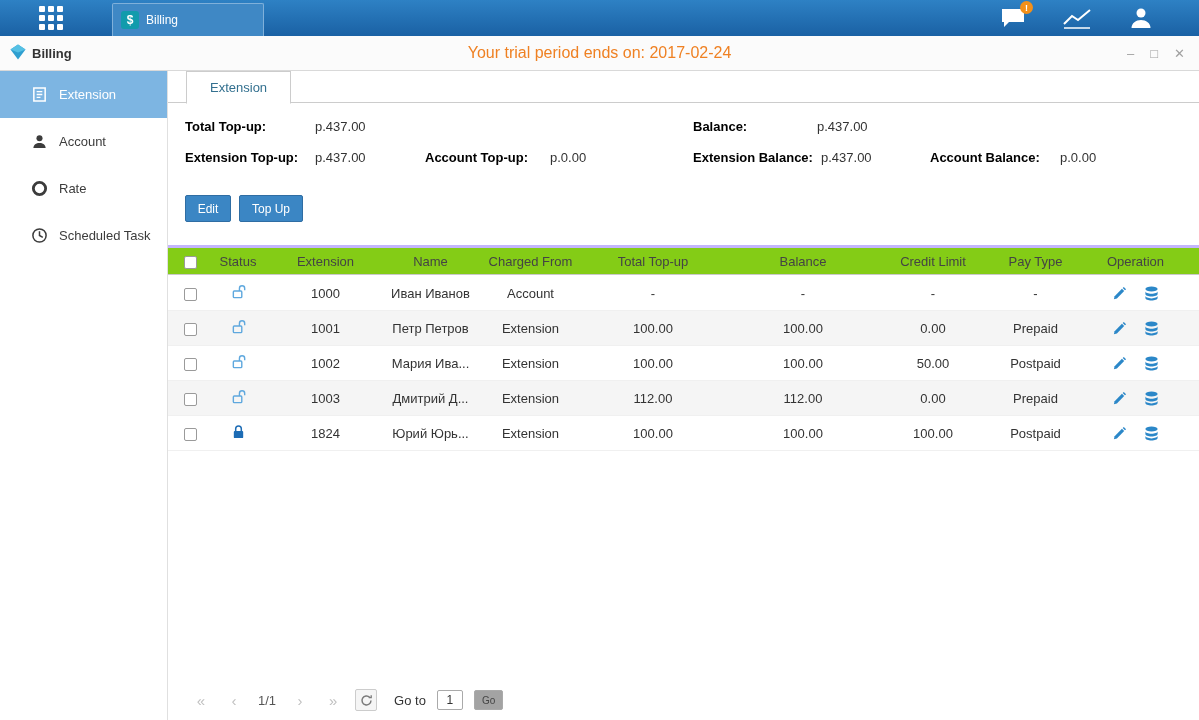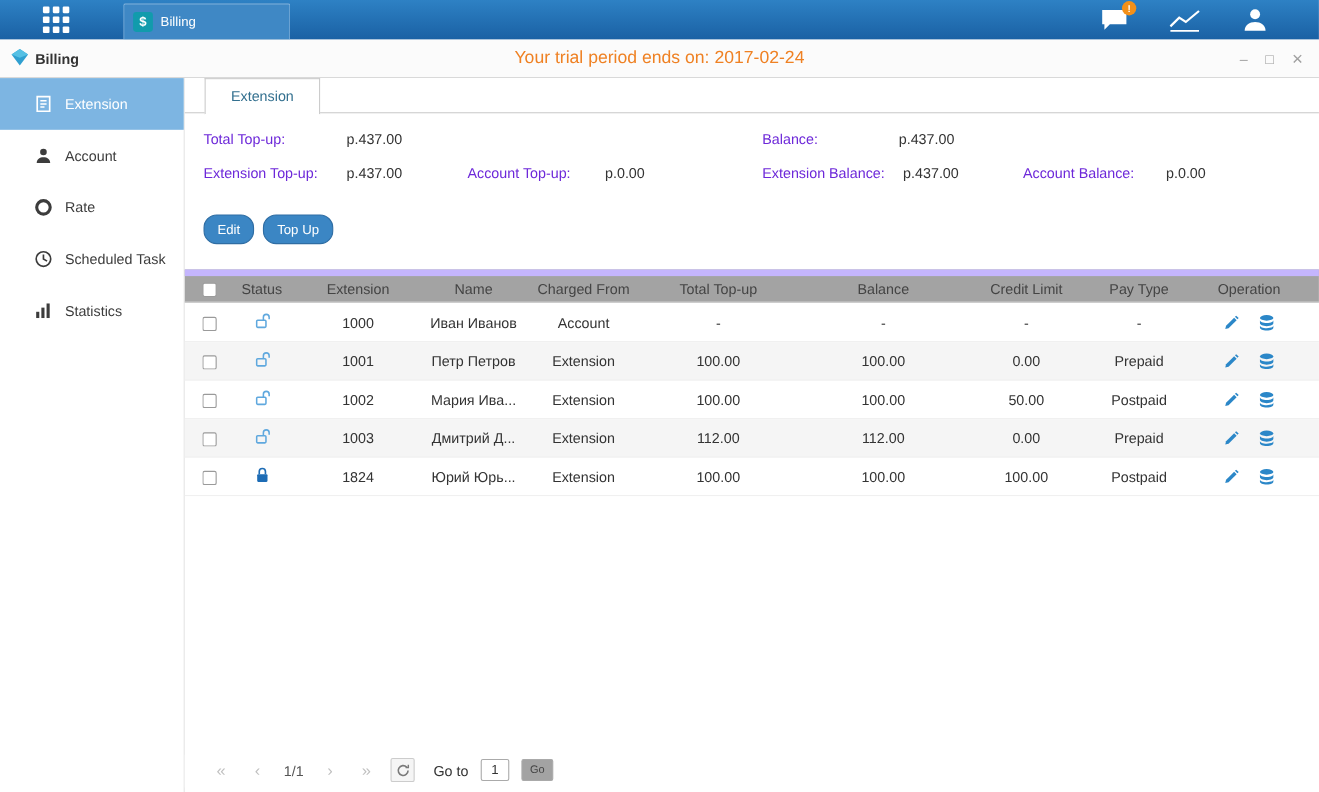--- a/index.html
+++ b/index.html
@@ -41,32 +41,32 @@
   .side-icon{width:18px;height:18px;display:flex;align-items:center;justify-content:center;flex:0 0 18px}
 
   
   .content{position:absolute;top:71px;left:168px;width:1031px;height:649px;background:#fff}
   .tabstrip{position:absolute;top:0;left:0;right:0;height:32px;border-bottom:1px solid #ccc}
   .tab{position:absolute;left:18px;top:0;height:33px;padding:0 23px;background:#fff;
     border:1px solid #ccc;border-bottom:1px solid #fff;display:flex;align-items:center;
     color:#33708f;font-size:13px;cursor:pointer;z-index:2}
 
   .summary{position:absolute;top:44px;left:0;right:0;height:80px}
-  .s-label{position:absolute;font-weight:normal;color:#6d28d9;white-space:nowrap}
+  .s-label{position:absolute;font-weight:bold;color:#000000;white-space:nowrap}
   .s-value{position:absolute;color:#333;white-space:nowrap}
   .r1{top:4px}.r2{top:35px}
 
   .btn{position:absolute;top:124px;height:27px;background:#3b86c4;color:#fff;border:1px solid #2f6da3;
-    border-radius:12px;font-size:12px;font-family:"Liberation Sans",sans-serif;cursor:pointer}
+    border-radius:2px;font-size:12px;font-family:"Liberation Sans",sans-serif;cursor:pointer}
   .btn-edit{left:17px;width:46px}
   .btn-topup{left:71px;width:64px}
 
   
-  .thead{position:absolute;top:174px;left:0;right:0;height:30px;border-top:6px solid #c4b5fd;
-    border-bottom:1px solid #c9c9c9;display:flex;align-items:center;padding-left:16px;color:#444;background:#a3a3a3}
+  .thead{position:absolute;top:174px;left:0;right:0;height:30px;border-top:3px solid #c4b5fd;
+    border-bottom:1px solid #c9c9c9;display:flex;align-items:center;padding-left:16px;color:#444;background:#84cc16}
   .tbody{position:absolute;top:205px;left:0;right:0}
   .trow{height:35px;display:flex;align-items:center;padding-left:16px;border-bottom:1px solid #f0f0f0}
   .trow:nth-child(even){background:#f5f5f5}
   .cell{text-align:center;white-space:nowrap;overflow:hidden}
   .c-check{width:24px;text-align:left}
   .c-status{width:60px}
   .c-ext{width:115px}
   .c-name{width:95px}
   .c-charged{width:105px}
   .c-topup{width:140px}
@@ -190,30 +190,20 @@
   </div>
   <div class="side-item">
     <span class="side-icon">
       <svg width="17" height="17" viewBox="0 0 18 18" fill="none" stroke="currentColor" stroke-width="1.6">
         <circle cx="9" cy="9" r="7"></circle>
           <path d="M9 4.5V9l3.5 2"></path>
       </svg>
     </span>
     <span>Scheduled Task</span>
   </div>
-  <div class="side-item">
-    <span class="side-icon">
-      <svg width="17" height="17" viewBox="0 0 18 18" fill="currentColor">
-        <rect x="2" y="10" width="3" height="6"></rect>
-          <rect x="7" y="6" width="3" height="10"></rect>
-          <rect x="12" y="2" width="3" height="14"></rect>
-      </svg>
-    </span>
-    <span>Statistics</span>
-  </div>
 </div>
 
 <div class="content">
 
   <div class="tabstrip">
     <div class="tab">Extension</div>
   </div>
 
   <div class="summary">
     <span class="s-label r1" style="left:17px">Total Top-up:</span>

